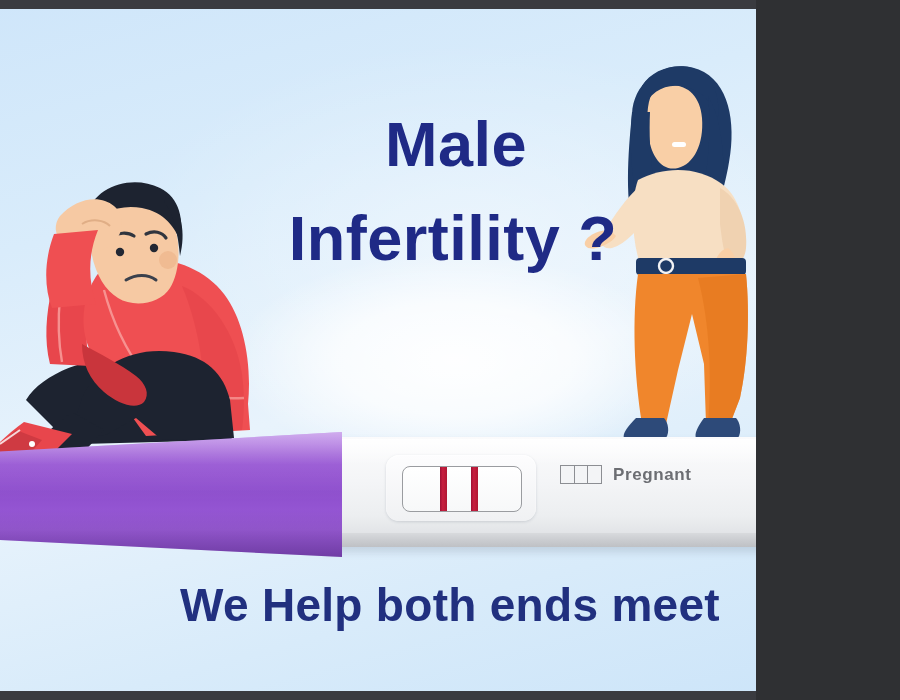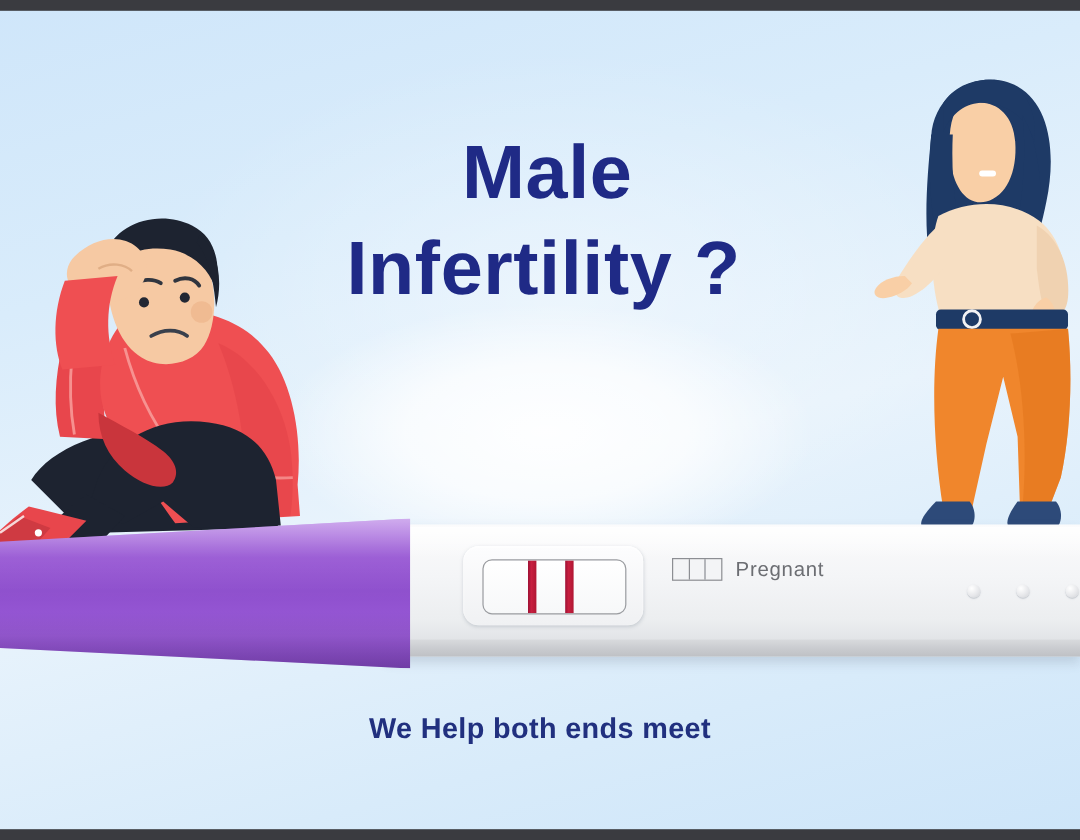--- a/index.html
+++ b/index.html
@@ -1,20 +1,20 @@
 <!DOCTYPE html>
 <html><head>
 <meta charset="utf-8">
 <style>
   html,body{margin:0;padding:0;background:#2f3033;}
   body{font-family:"Liberation Sans",sans-serif;}
 
   .poster{
     position:relative;
-    width:900px;height:700px;
+    width:756px;height:700px;
     overflow:hidden;
     background:linear-gradient(165deg,#cfe6fa 0%,#d9ecfb 28%,#e8f3fc 55%,#d8ebfa 80%,#cde5f9 100%);
   }
 
   
   .frame-bar{position:absolute;left:0;width:900px;height:9px;background:#3a3b40;z-index:60;}
   .frame-bar.top{top:0;}
   .frame-bar.bottom{bottom:0;}
 
   
@@ -33,26 +33,26 @@
   .headline{
     position:absolute;left:0;top:112px;width:900px;
     text-align:center;z-index:20;
     color:#1f2a86;
     font-weight:bold;
     font-size:63px;
     line-height:1.02;
     letter-spacing:.5px;
   }
   .headline .l1{display:block;margin-left:12px;}
-  .headline .l2{display:block;margin-top:16px;margin-left:6px;}
+  .headline .l2{display:block;margin-top:30px;margin-left:6px;}
 
   .tagline{
-    position:absolute;left:0;top:594px;width:900px;
+    position:absolute;left:0;top:578px;width:900px;
     text-align:center;z-index:20;
-    color:#21307f;font-weight:bold;font-size:24px;letter-spacing:.3px;
+    color:#21307f;font-weight:bold;font-size:46px;letter-spacing:.3px;
   }
 
   
   .stick{position:absolute;left:0;top:432px;width:900px;height:125px;z-index:30;}
   .stick-body{
     position:absolute;left:320px;top:5px;width:580px;height:110px;
     background:linear-gradient(180deg,#fbfbfc 0%,#f4f5f7 40%,#eceef0 72%,#e3e5e8 86%,#d2d4d7 100%);
     border-radius:4px 0 0 4px;
     box-shadow:0 5px 9px rgba(80,90,110,.18);
   }
@@ -100,21 +100,21 @@
     overflow:hidden;
   }
   .tline{
     position:absolute;top:0;width:7px;height:44px;
     background:linear-gradient(90deg,#9e1135,#c81f3f 40%,#b01733 100%);
   }
   .tline.a{left:37px;}
   .tline.b{left:68px;}
 
   
-  .legend{position:absolute;left:560px;top:460px;z-index:33;}
+  .legend{position:absolute;left:560px;top:460px;z-index:33;font-weight:bold;}
   .legend-row{display:flex;align-items:center;height:29px;}
   .key{
     width:42px;height:19px;border:1.6px solid #8c8e93;background:#f3f4f6;
     display:flex;box-sizing:border-box;margin-right:11px;
   }
   .key .cell{flex:1;border-right:1.6px solid #8c8e93;}
   .key .cell:last-child{border-right:none;}
   .legend-label{color:#6c6e73;font-size:17px;letter-spacing:.6px;}
 
   

